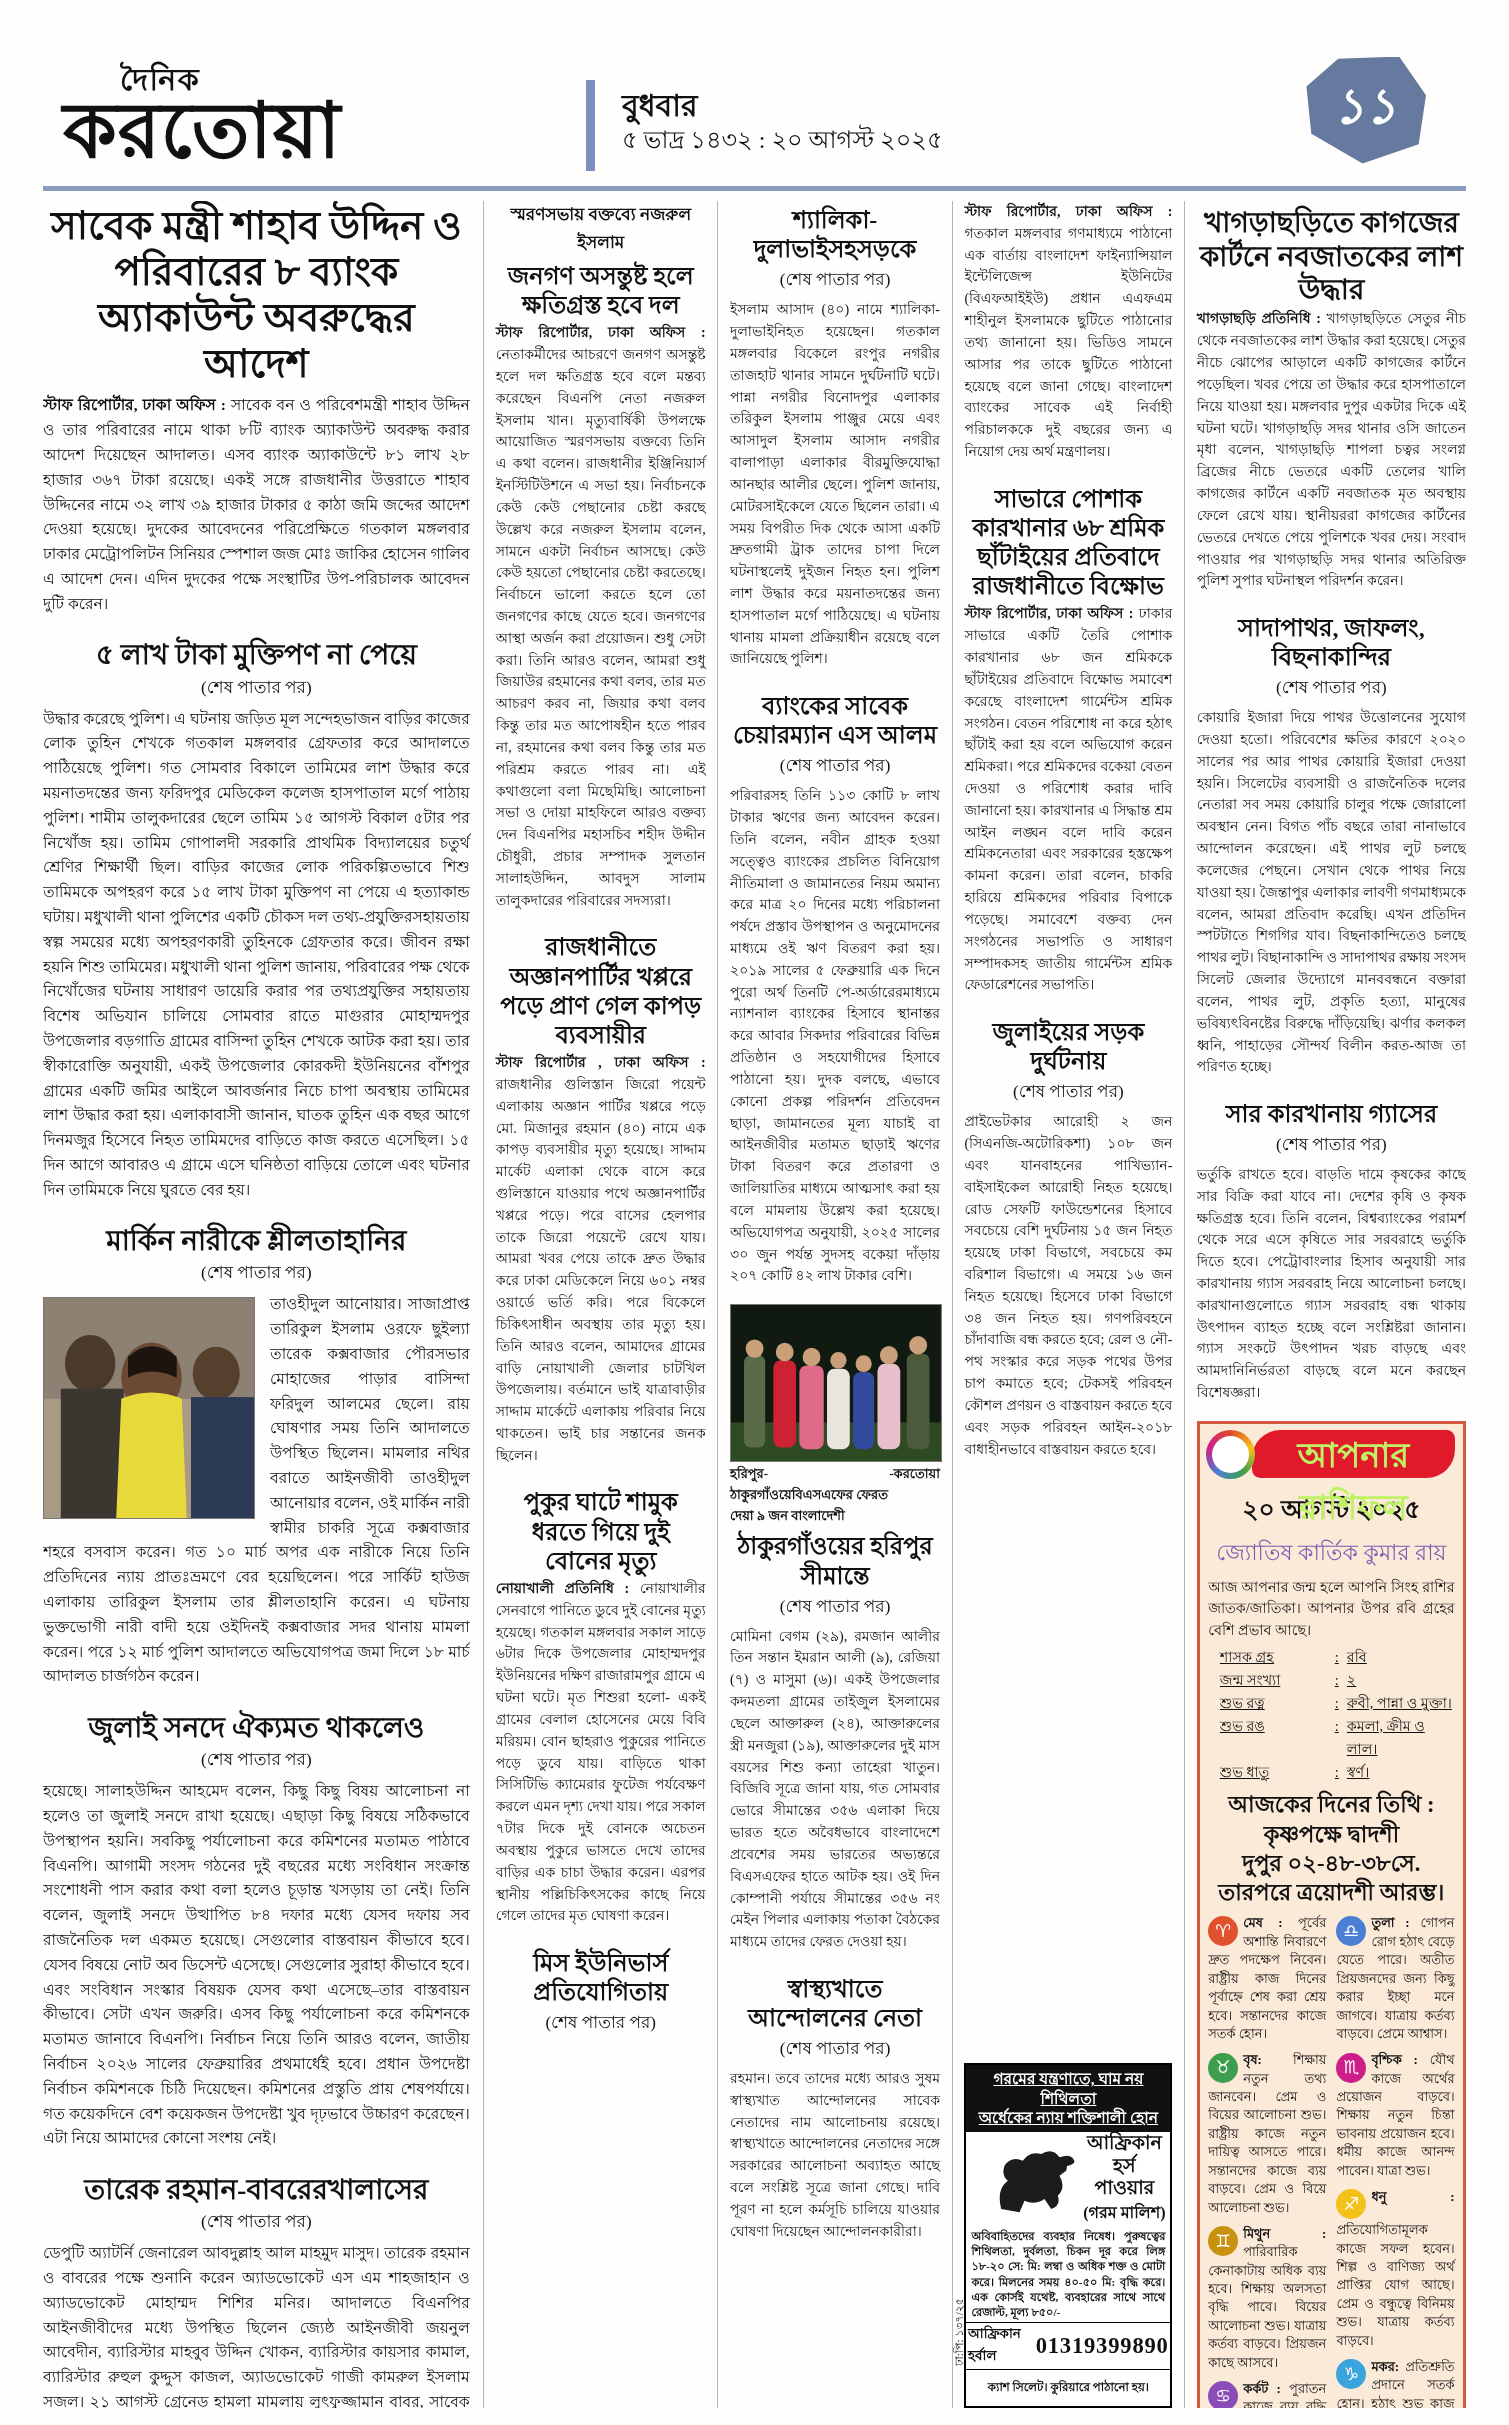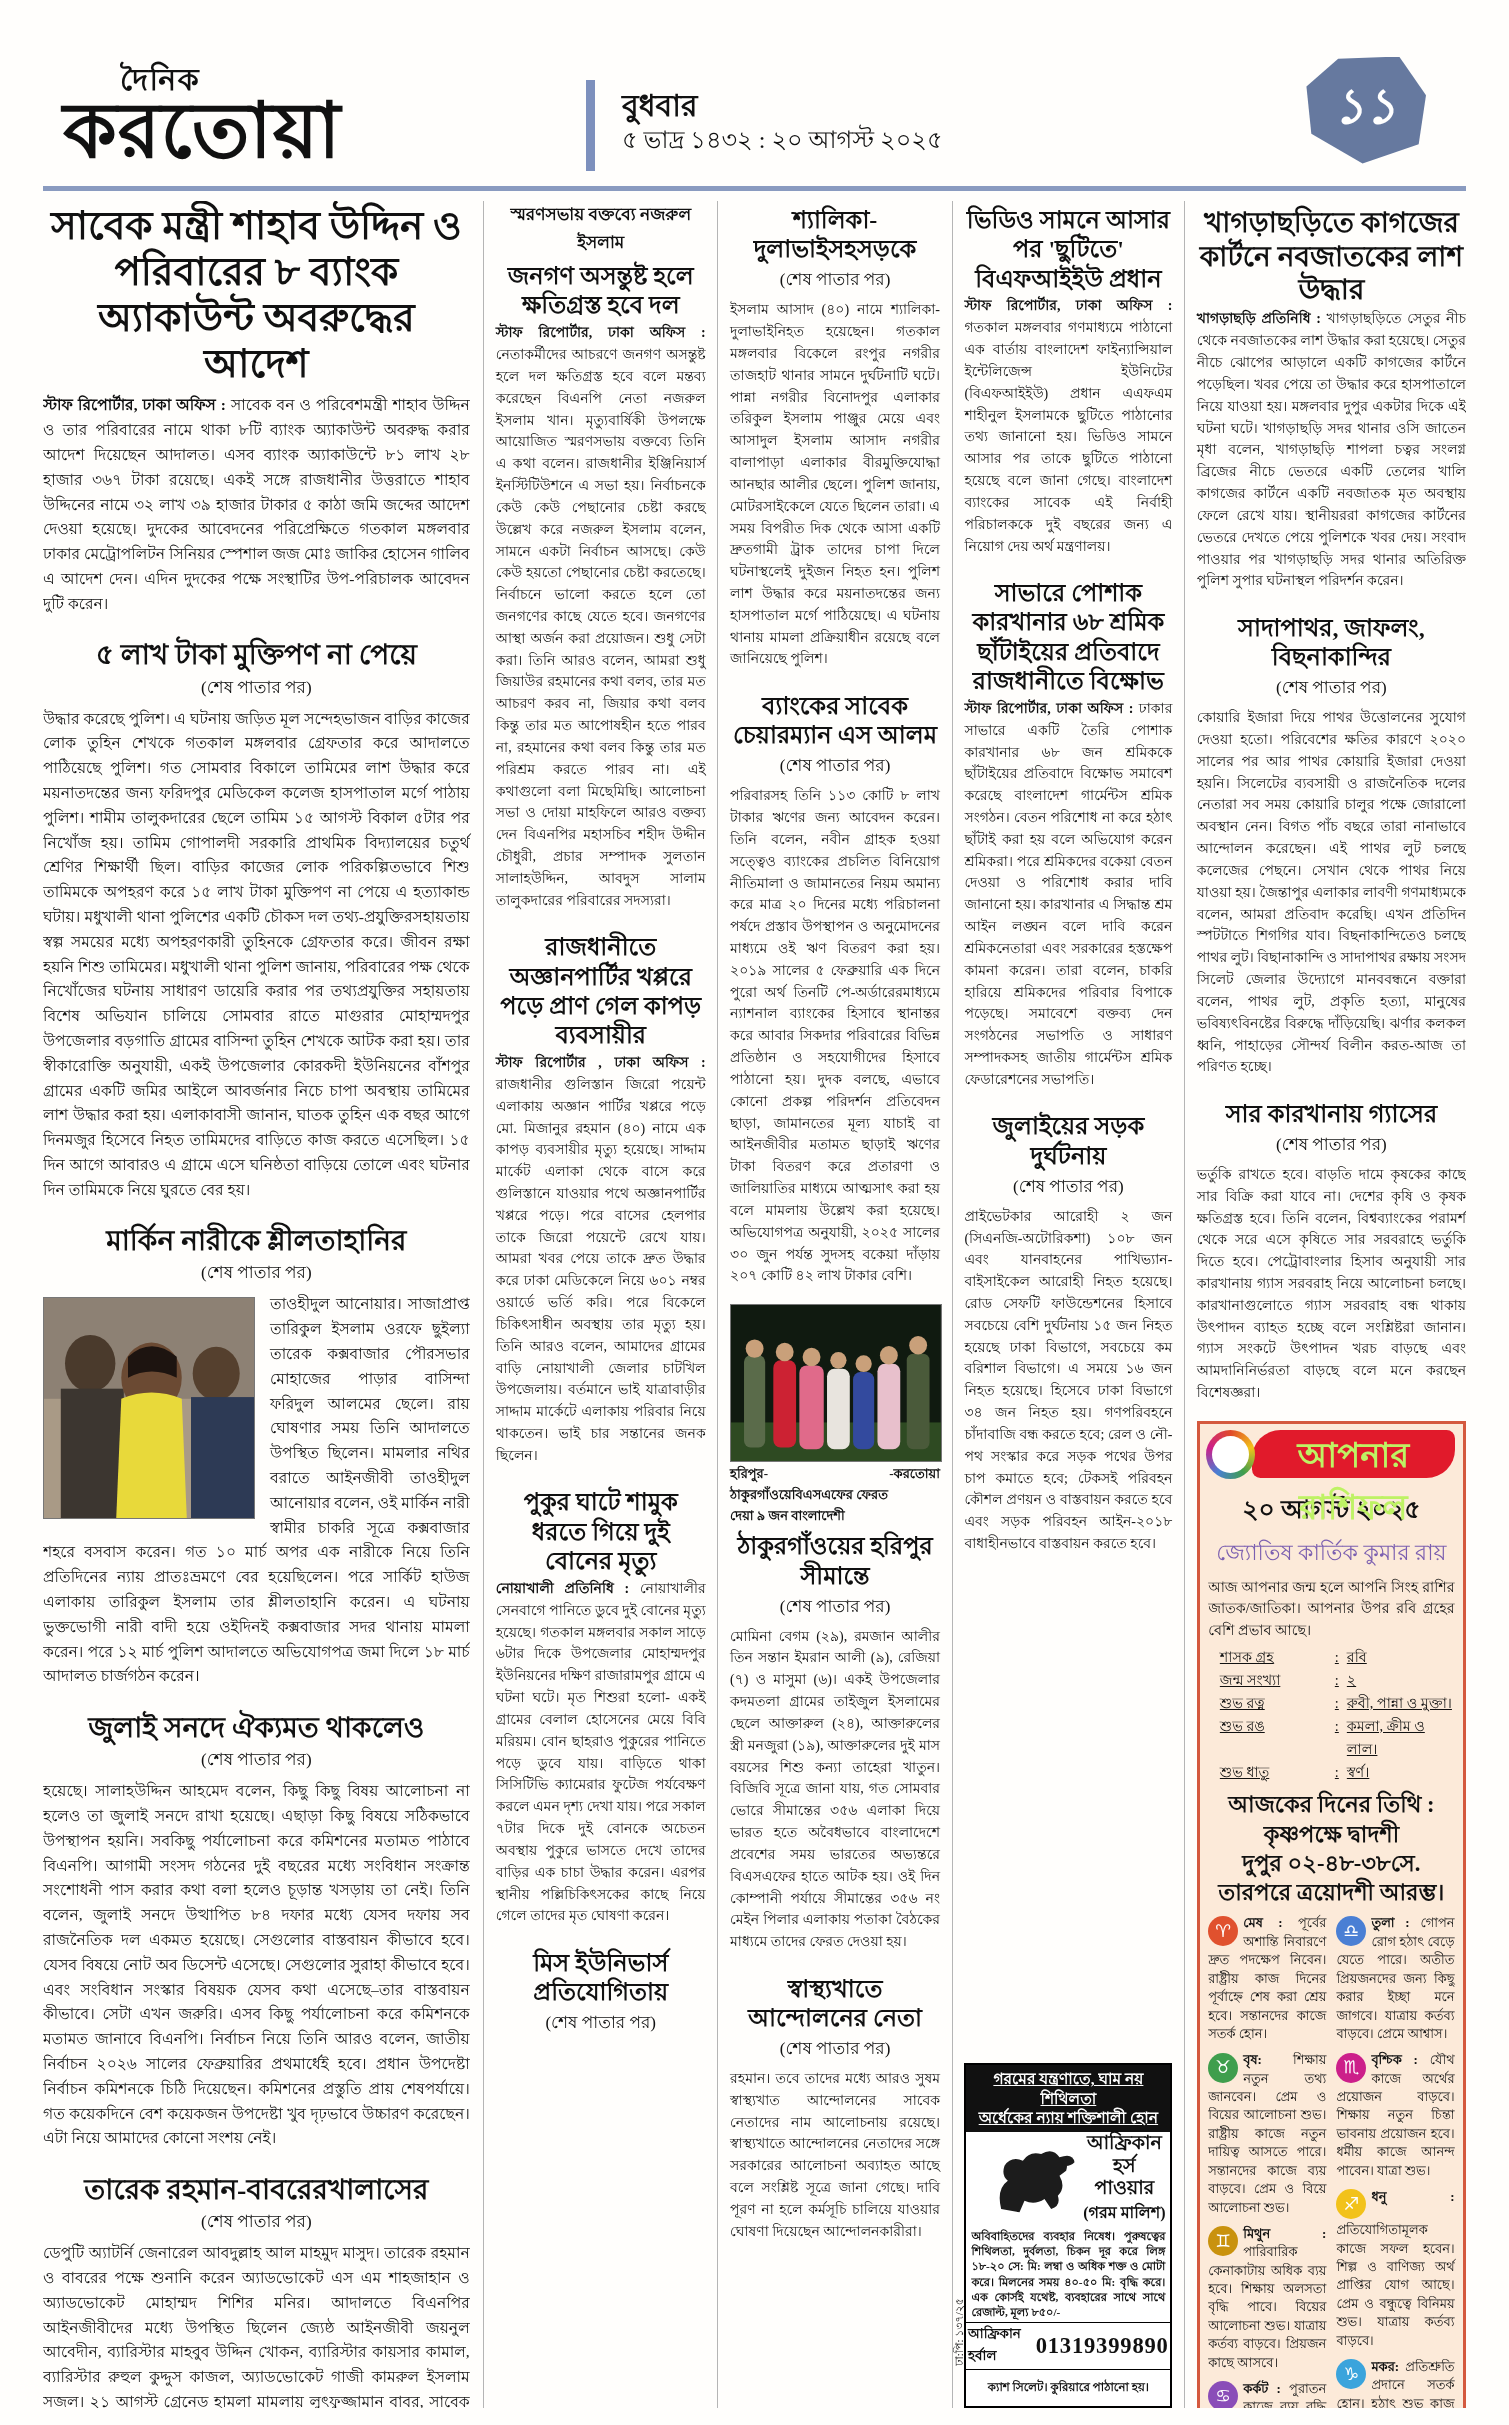--- a/index.html
+++ b/index.html
@@ -205,21 +205,20 @@
       </div>
       <div class="art">
         <div class="h-md">স্বাস্থ্যখাতে আন্দোলনের নেতা</div>
         <div class="cont">(শেষ পাতার পর)</div>
         <p class="body">রহমান। তবে তাদের মধ্যে আরও সুষম স্বাস্থ্যখাত আন্দোলনের সাবেক নেতাদের নাম আলোচনায় রয়েছে। স্বাস্থ্যখাতে আন্দোলনের নেতাদের সঙ্গে সরকারের আলোচনা অব্যাহত আছে বলে সংশ্লিষ্ট সূত্রে জানা গেছে। দাবি পূরণ না হলে কর্মসূচি চালিয়ে যাওয়ার ঘোষণা দিয়েছেন আন্দোলনকারীরা।</p>
       </div>
     </div>
 
     <div class="track t4">
       <div class="art">
-        <div class="h-md">ভিডিও সামনে আসার পর 'ছুটিতে' বিএফআইইউ প্রধান</div>
         <p class="body"><b class="byline">স্টাফ রিপোর্টার, ঢাকা অফিস :</b> <span>গতকাল মঙ্গলবার গণমাধ্যমে পাঠানো এক বার্তায় বাংলাদেশ ফাইন্যান্সিয়াল ইন্টেলিজেন্স ইউনিটের (বিএফআইইউ) প্রধান এএফএম শাহীনুল ইসলামকে ছুটিতে পাঠানোর তথ্য জানানো হয়। ভিডিও সামনে আসার পর তাকে ছুটিতে পাঠানো হয়েছে বলে জানা গেছে। বাংলাদেশ ব্যাংকের সাবেক এই নির্বাহী পরিচালককে দুই বছরের জন্য এ নিয়োগ দেয় অর্থ মন্ত্রণালয়।</span></p>
       </div>
       <div class="art">
         <div class="h-md">সাভারে পোশাক কারখানার ৬৮ শ্রমিক ছাঁটাইয়ের প্রতিবাদে রাজধানীতে বিক্ষোভ</div>
         <p class="body"><b class="byline">স্টাফ রিপোর্টার, ঢাকা অফিস :</b> <span>ঢাকার সাভারে একটি তৈরি পোশাক কারখানার ৬৮ জন শ্রমিককে ছাঁটাইয়ের প্রতিবাদে বিক্ষোভ সমাবেশ করেছে বাংলাদেশ গার্মেন্টস শ্রমিক সংগঠন। বেতন পরিশোধ না করে হঠাৎ ছাঁটাই করা হয় বলে অভিযোগ করেন শ্রমিকরা। পরে শ্রমিকদের বকেয়া বেতন দেওয়া ও পরিশোধ করার দাবি জানানো হয়। কারখানার এ সিদ্ধান্ত শ্রম আইন লঙ্ঘন বলে দাবি করেন শ্রমিকনেতারা এবং সরকারের হস্তক্ষেপ কামনা করেন। তারা বলেন, চাকরি হারিয়ে শ্রমিকদের পরিবার বিপাকে পড়েছে। সমাবেশে বক্তব্য দেন সংগঠনের সভাপতি ও সাধারণ সম্পাদকসহ জাতীয় গার্মেন্টস শ্রমিক ফেডারেশনের সভাপতি।</span></p>
       </div>
       <div class="art">
         <div class="h-md">জুলাইয়ের সড়ক দুর্ঘটনায়</div>
         <div class="cont">(শেষ পাতার পর)</div>
         <p class="body">প্রাইভেটকার আরোহী ২ জন (সিএনজি-অটোরিকশা) ১০৮ জন এবং যানবাহনের পাখিভ্যান-বাইসাইকেল আরোহী নিহত হয়েছে। রোড সেফটি ফাউন্ডেশনের হিসাবে সবচেয়ে বেশি দুর্ঘটনায় ১৫ জন নিহত হয়েছে ঢাকা বিভাগে, সবচেয়ে কম বরিশাল বিভাগে। এ সময়ে ১৬ জন নিহত হয়েছে। হিসেবে ঢাকা বিভাগে ৩৪ জন নিহত হয়। গণপরিবহনে চাঁদাবাজি বন্ধ করতে হবে; রেল ও নৌ-পথ সংস্কার করে সড়ক পথের উপর চাপ কমাতে হবে; টেকসই পরিবহন কৌশল প্রণয়ন ও বাস্তবায়ন করতে হবে এবং সড়ক পরিবহন আইন-২০১৮ বাধাহীনভাবে বাস্তবায়ন করতে হবে।</p>

